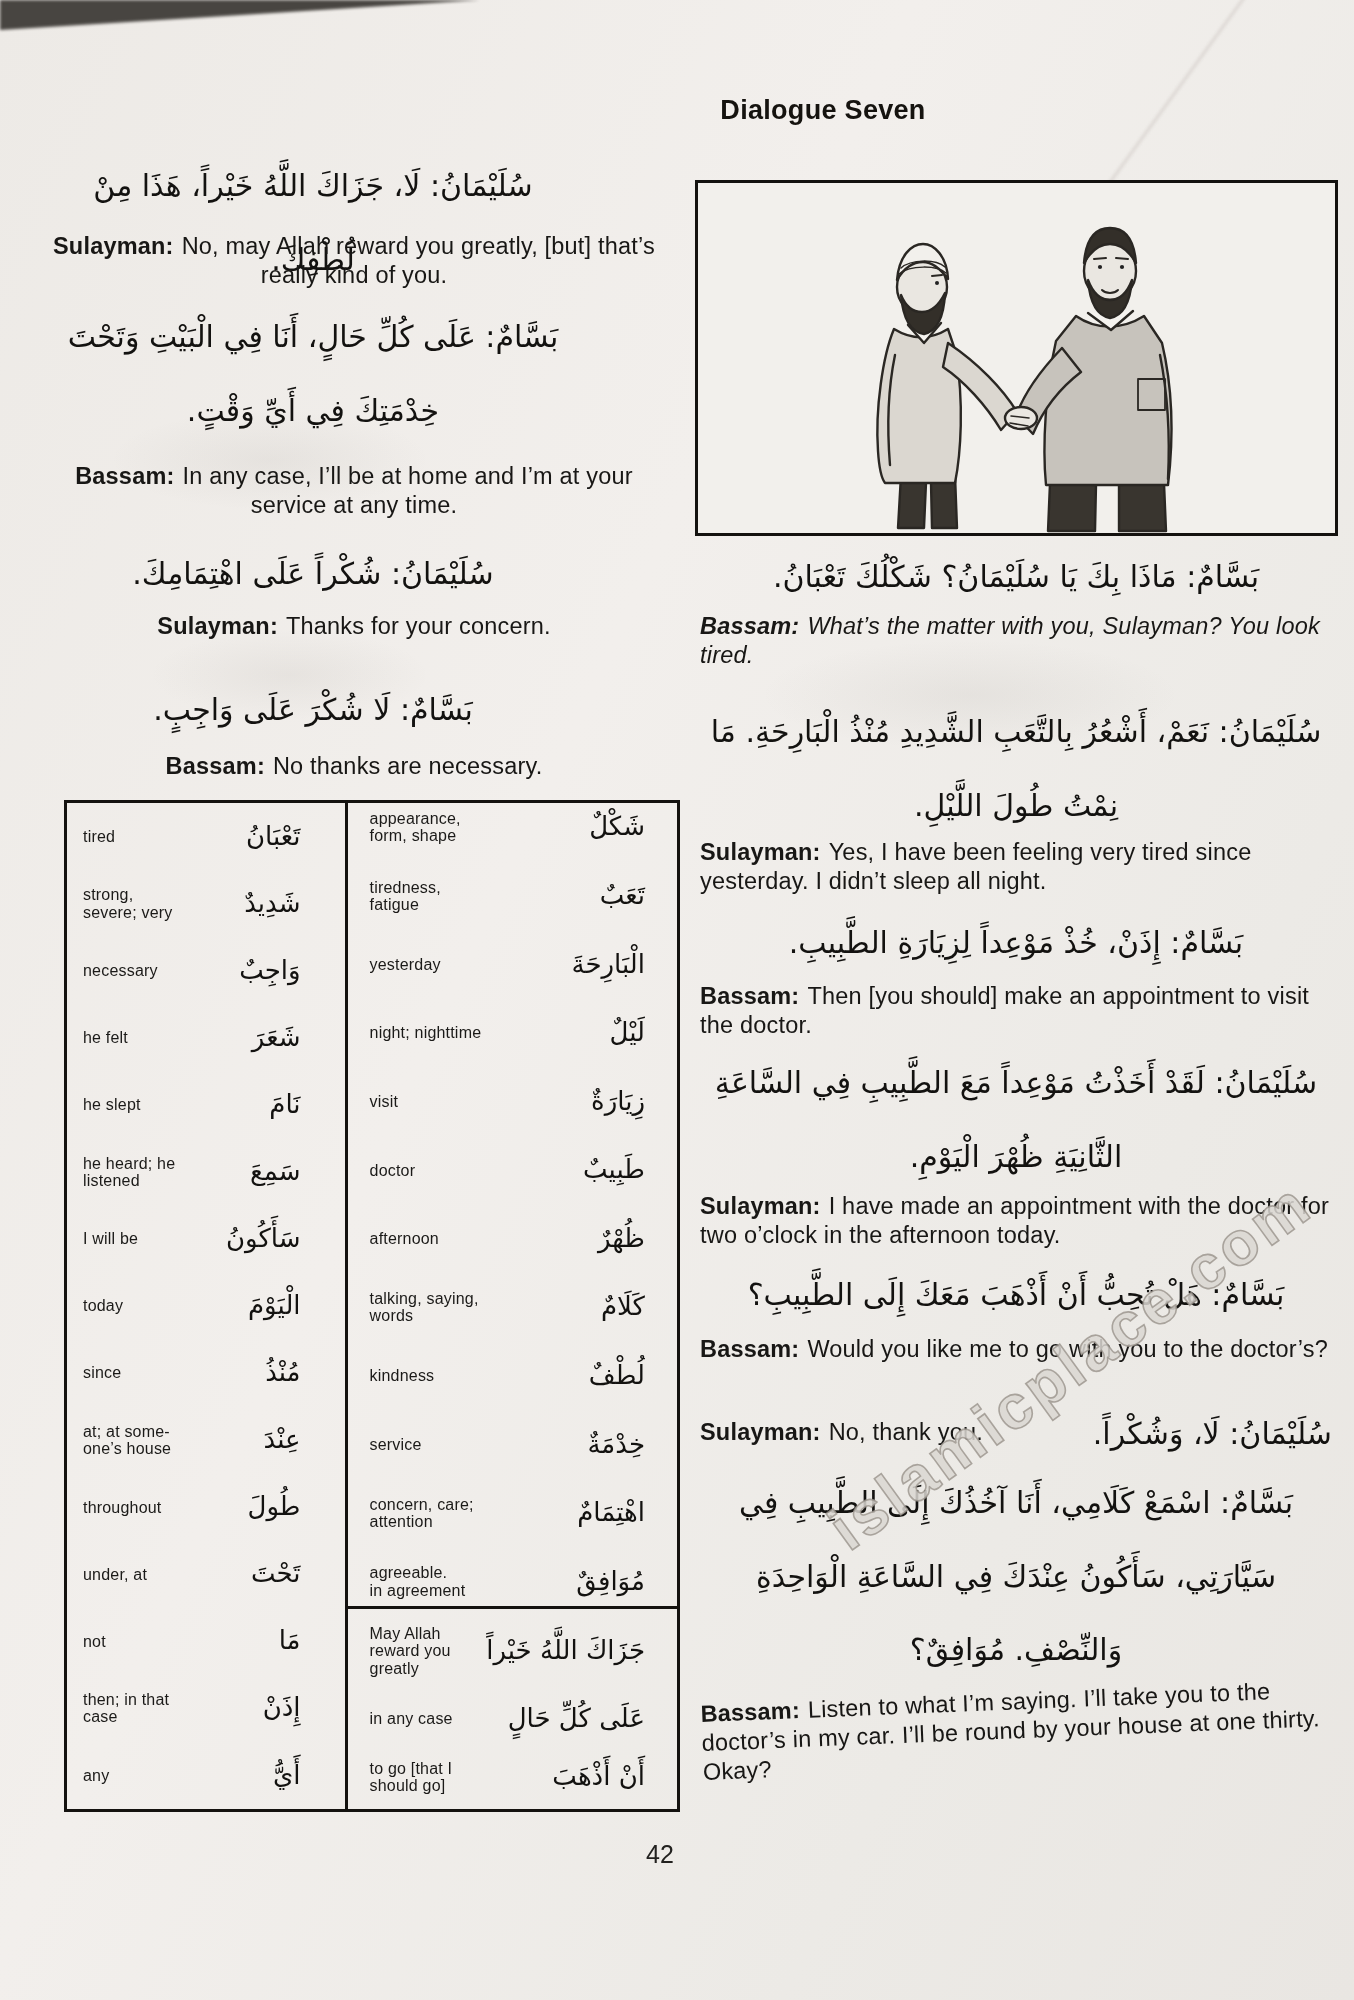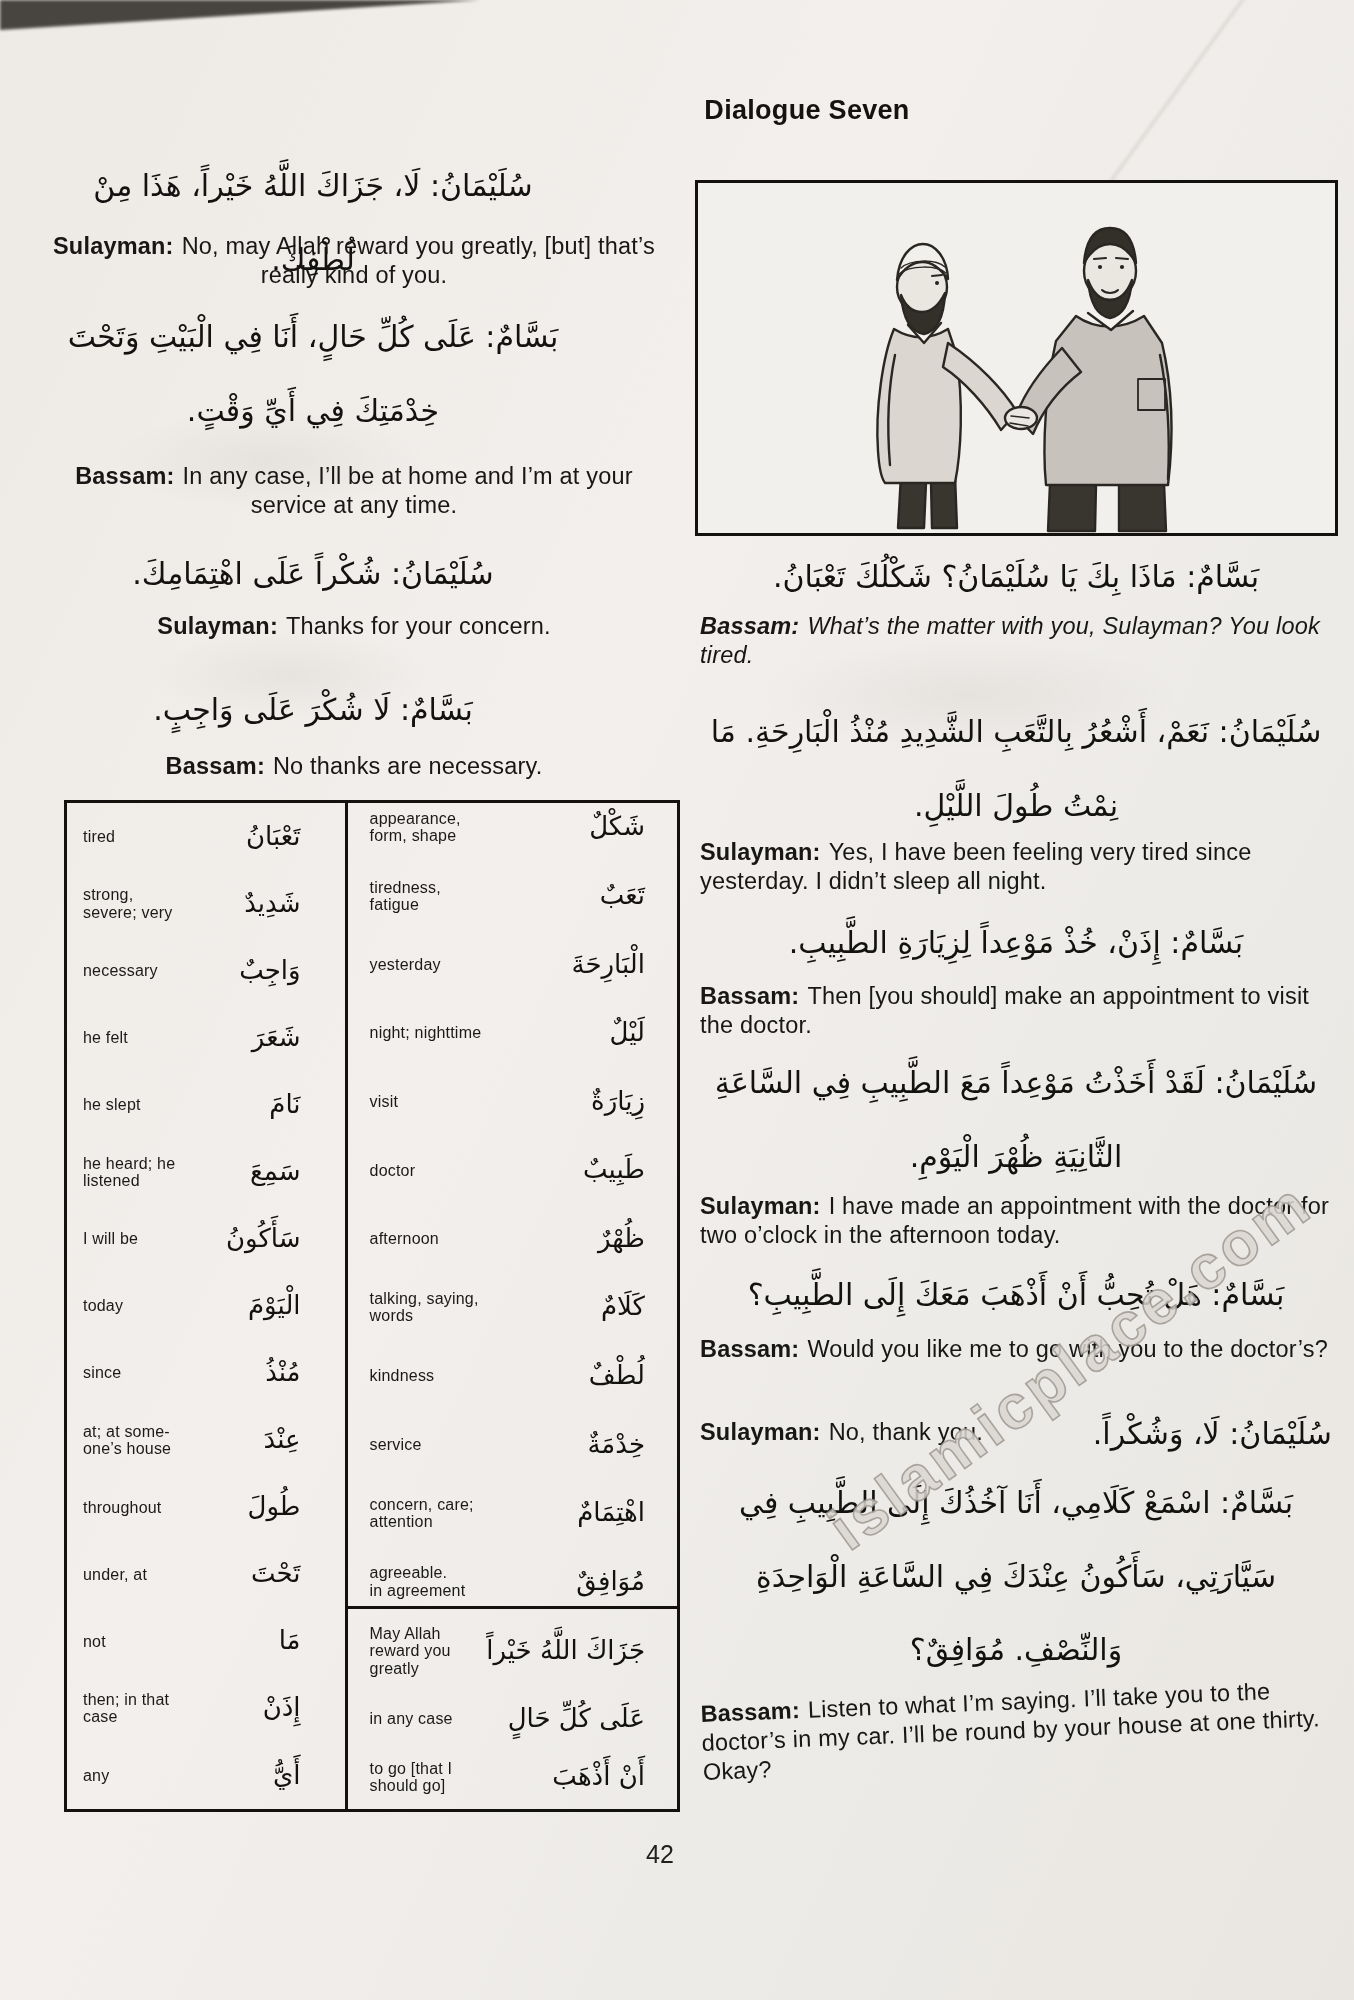--- a/index.html
+++ b/index.html
@@ -22,21 +22,21 @@
   .crease{
     position:absolute;top:-30px;right:190px;width:3px;height:280px;
     background:rgba(125,119,111,.18);transform:rotate(36deg);filter:blur(1.5px);
   }
   .smudge{
     position:absolute;border-radius:50%;
     background:radial-gradient(closest-side,rgba(112,105,96,.08),rgba(112,105,96,0));
   }
   
   .title{
-    position:absolute;left:547px;top:94px;width:520px;
+    position:absolute;left:563px;top:94px;width:520px;
     text-align:center;font-weight:700;font-size:27px;line-height:1.25;
     color:#15130f;letter-spacing:.3px;
   }
   
   .illus{
     position:absolute;left:695px;top:180px;width:637px;height:350px;
     border:3.5px solid #14120f;background:#f2f0ec;box-sizing:content-box;
   }
   
   .ar-line{

